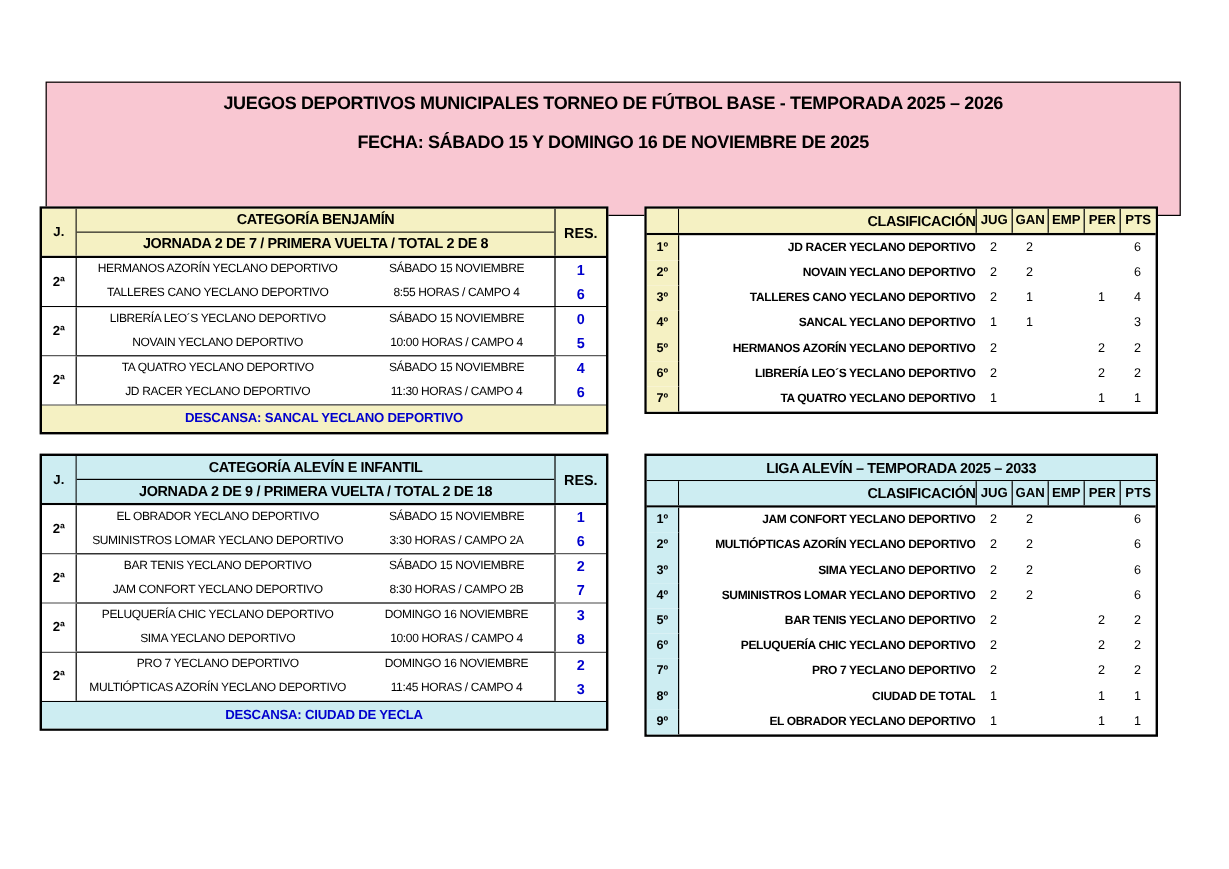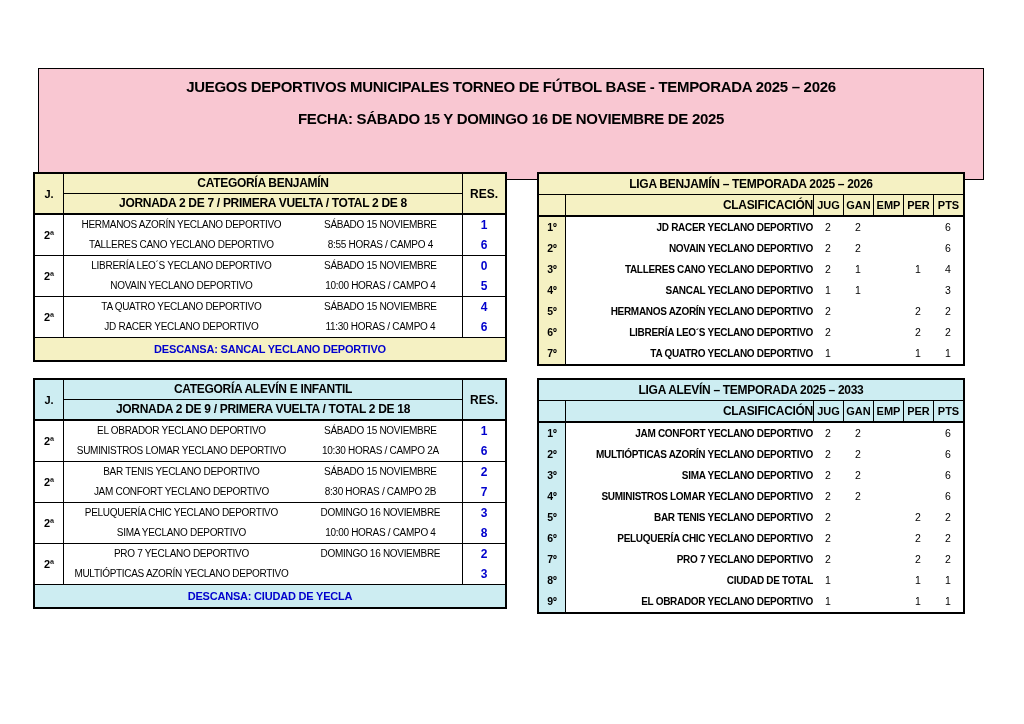--- a/index.html
+++ b/index.html
@@ -129,21 +129,20 @@
           <div class="rescol scores">
             <div class="score">4</div>
             <div class="score">6</div>
           </div>
         </div>
       </div>
     <div class="descansa">DESCANSA: SANCAL YECLANO DEPORTIVO</div>
   </div>
 
   <div class="ltable theme-cream" style="left:537px;top:172px;">
-    <div class="ltitle">LIGA BENJAMÍN  – TEMPORADA 2025 – 2026</div>
     <div class="lhead">
       <div class="lpos"></div>
       <div class="lname">CLASIFICACIÓN</div>
       <div class="lstat">JUG</div>
       <div class="lstat">GAN</div>
       <div class="lstat">EMP</div>
       <div class="lstat">PER</div>
       <div class="lstat">PTS</div>
     </div>
     <div>
@@ -233,21 +232,21 @@
 
         <div class="match">
           <div class="jcol">2ª</div>
           <div class="mcenter">
             <div class="mline">
               <span class="team">EL OBRADOR YECLANO DEPORTIVO</span>
               <span class="minfo">SÁBADO 15 NOVIEMBRE</span>
             </div>
             <div class="mline">
               <span class="team">SUMINISTROS LOMAR YECLANO DEPORTIVO</span>
-              <span class="minfo">10:30 HORAS / CAMPO 2A</span>
+              <span class="minfo">3:30 HORAS / CAMPO 2A</span>
             </div>
           </div>
           <div class="rescol scores">
             <div class="score">1</div>
             <div class="score">6</div>
           </div>
         </div>
 
         <div class="match">
           <div class="jcol">2ª</div>
@@ -287,20 +286,21 @@
 
         <div class="match">
           <div class="jcol">2ª</div>
           <div class="mcenter">
             <div class="mline">
               <span class="team">PRO 7 YECLANO DEPORTIVO</span>
               <span class="minfo">DOMINGO 16 NOVIEMBRE</span>
             </div>
             <div class="mline">
               <span class="team">MULTIÓPTICAS AZORÍN YECLANO DEPORTIVO</span>
+              <span class="minfo">11:45 HORAS / CAMPO 4</span>
             </div>
           </div>
           <div class="rescol scores">
             <div class="score">2</div>
             <div class="score">3</div>
           </div>
         </div>
       </div>
     <div class="descansa">DESCANSA: CIUDAD DE YECLA</div>
   </div>

